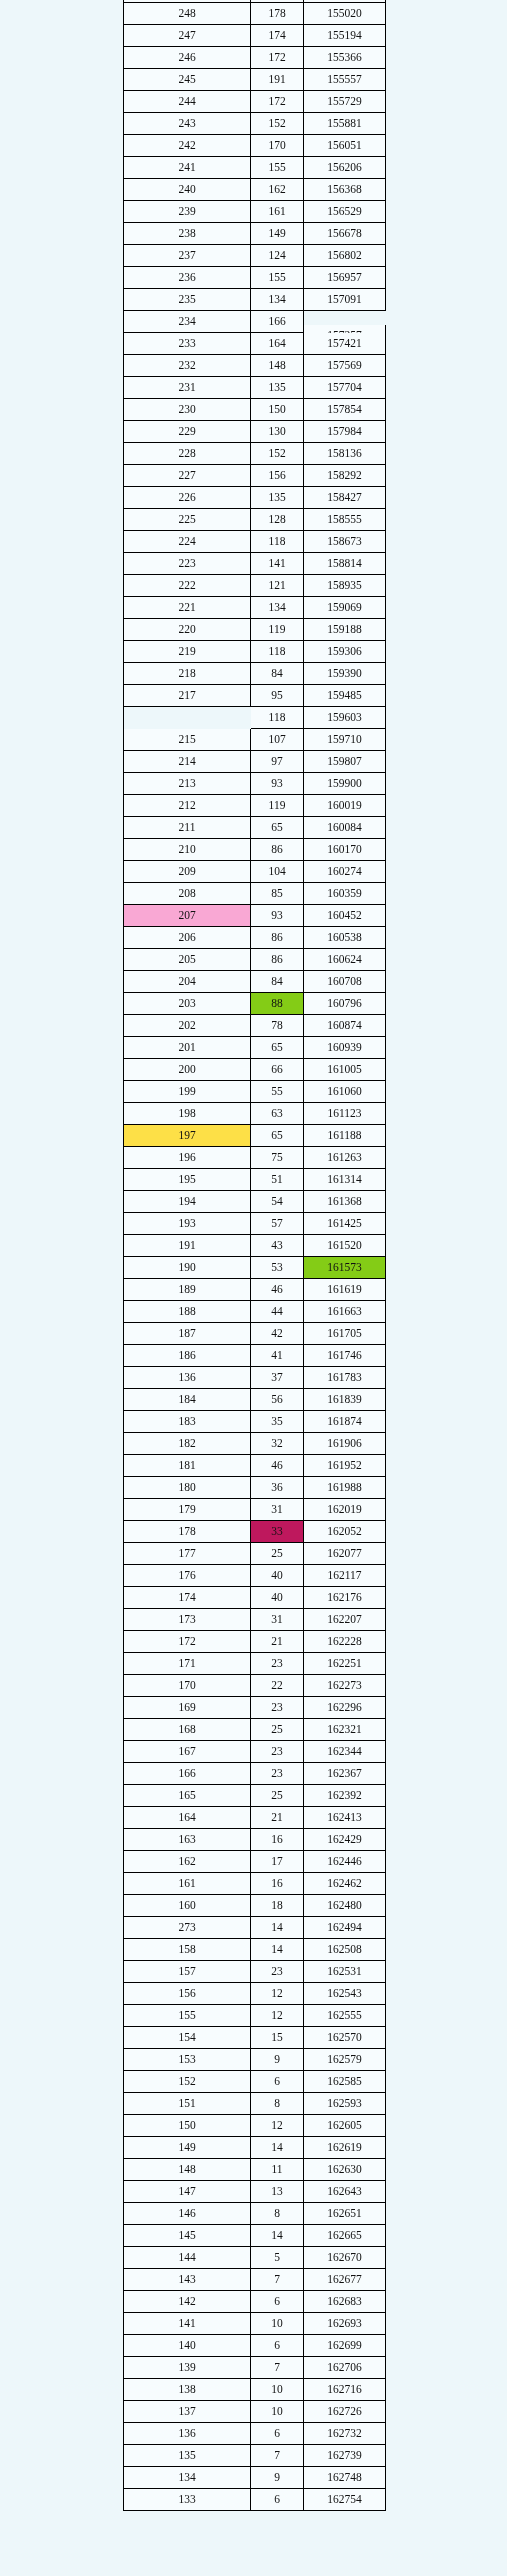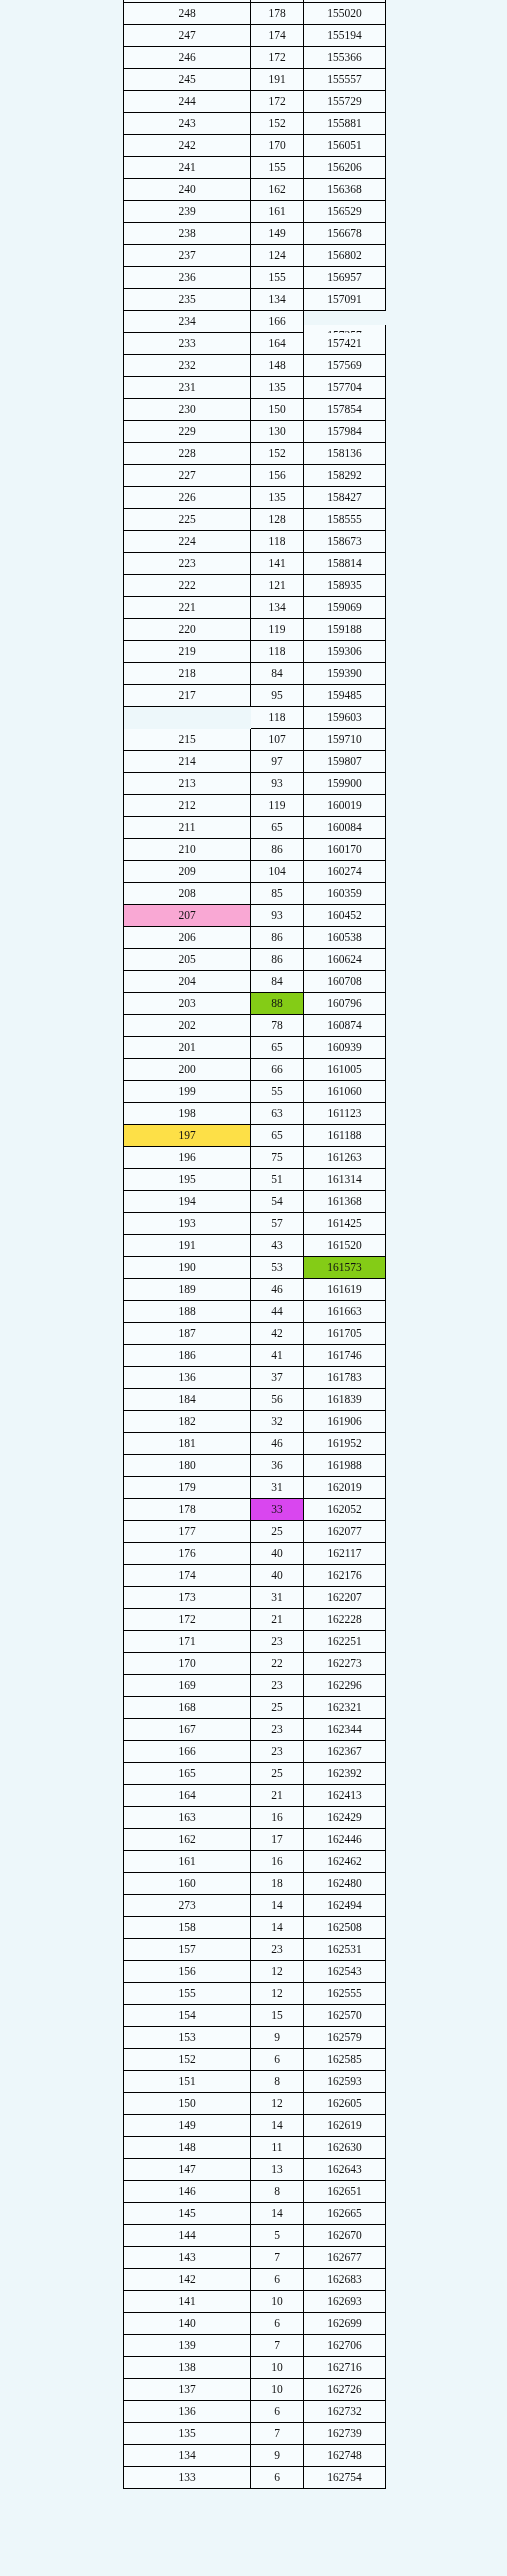--- a/index.html
+++ b/index.html
@@ -368,20 +368,25 @@
         <div class="cell score" style="background: rgb(247, 252, 254); color: rgb(17, 17, 17); border-color: rgb(0, 0, 0);">136</div>
         <div class="cell count" style="background: rgb(247, 252, 254); color: rgb(17, 17, 17); border-color: rgb(0, 0, 0);">37</div>
         <div class="cell cumulative" style="background: rgb(247, 252, 254); color: rgb(17, 17, 17); border-color: rgb(0, 0, 0);">161783</div>
       </div>
       <div class="row" style="border-color: rgb(0, 0, 0);">
         <div class="cell score" style="background: rgb(247, 252, 254); color: rgb(17, 17, 17); border-color: rgb(0, 0, 0);">184</div>
         <div class="cell count" style="background: rgb(247, 252, 254); color: rgb(17, 17, 17); border-color: rgb(0, 0, 0);">56</div>
         <div class="cell cumulative" style="background: rgb(247, 252, 254); color: rgb(17, 17, 17); border-color: rgb(0, 0, 0);">161839</div>
       </div>
       <div class="row" style="border-color: rgb(0, 0, 0);">
+        <div class="cell score" style="background: rgb(247, 252, 254); color: rgb(17, 17, 17); border-color: rgb(0, 0, 0);">183</div>
+        <div class="cell count" style="background: rgb(247, 252, 254); color: rgb(17, 17, 17); border-color: rgb(0, 0, 0);">35</div>
+        <div class="cell cumulative" style="background: rgb(247, 252, 254); color: rgb(17, 17, 17); border-color: rgb(0, 0, 0);">161874</div>
+      </div>
+      <div class="row" style="border-color: rgb(0, 0, 0);">
         <div class="cell score" style="background: rgb(247, 252, 254); color: rgb(17, 17, 17); border-color: rgb(0, 0, 0);">182</div>
         <div class="cell count" style="background: rgb(247, 252, 254); color: rgb(17, 17, 17); border-color: rgb(0, 0, 0);">32</div>
         <div class="cell cumulative" style="background: rgb(247, 252, 254); color: rgb(17, 17, 17); border-color: rgb(0, 0, 0);">161906</div>
       </div>
       <div class="row" style="border-color: rgb(0, 0, 0);">
         <div class="cell score" style="background: rgb(247, 252, 254); color: rgb(17, 17, 17); border-color: rgb(0, 0, 0);">181</div>
         <div class="cell count" style="background: rgb(247, 252, 254); color: rgb(17, 17, 17); border-color: rgb(0, 0, 0);">46</div>
         <div class="cell cumulative" style="background: rgb(247, 252, 254); color: rgb(17, 17, 17); border-color: rgb(0, 0, 0);">161952</div>
       </div>
       <div class="row" style="border-color: rgb(0, 0, 0);">
@@ -389,21 +394,21 @@
         <div class="cell count" style="background: rgb(247, 252, 254); color: rgb(17, 17, 17); border-color: rgb(0, 0, 0);">36</div>
         <div class="cell cumulative" style="background: rgb(247, 252, 254); color: rgb(17, 17, 17); border-color: rgb(0, 0, 0);">161988</div>
       </div>
       <div class="row" style="border-color: rgb(0, 0, 0);">
         <div class="cell score" style="background: rgb(247, 252, 254); color: rgb(17, 17, 17); border-color: rgb(0, 0, 0);">179</div>
         <div class="cell count" style="background: rgb(247, 252, 254); color: rgb(17, 17, 17); border-color: rgb(0, 0, 0);">31</div>
         <div class="cell cumulative" style="background: rgb(247, 252, 254); color: rgb(17, 17, 17); border-color: rgb(0, 0, 0);">162019</div>
       </div>
       <div class="row" style="border-color: rgb(0, 0, 0);">
         <div class="cell score" style="background: rgb(247, 252, 254); color: rgb(17, 17, 17); border-color: rgb(0, 0, 0);">178</div>
-        <div class="cell count" style="background: #d946ef; color: rgb(17, 17, 17); border-color: rgb(0, 0, 0);">33</div>
+        <div class="cell count" style="background: #be185d; color: rgb(17, 17, 17); border-color: rgb(0, 0, 0);">33</div>
         <div class="cell cumulative" style="background: rgb(247, 252, 254); color: rgb(17, 17, 17); border-color: rgb(0, 0, 0);">162052</div>
       </div>
       <div class="row" style="border-color: rgb(0, 0, 0);">
         <div class="cell score" style="background: rgb(247, 252, 254); color: rgb(17, 17, 17); border-color: rgb(0, 0, 0);">177</div>
         <div class="cell count" style="background: rgb(247, 252, 254); color: rgb(17, 17, 17); border-color: rgb(0, 0, 0);">25</div>
         <div class="cell cumulative" style="background: rgb(247, 252, 254); color: rgb(17, 17, 17); border-color: rgb(0, 0, 0);">162077</div>
       </div>
       <div class="row" style="border-color: rgb(0, 0, 0);">
         <div class="cell score" style="background: rgb(247, 252, 254); color: rgb(17, 17, 17); border-color: rgb(0, 0, 0);">176</div>
         <div class="cell count" style="background: rgb(247, 252, 254); color: rgb(17, 17, 17); border-color: rgb(0, 0, 0);">40</div>

